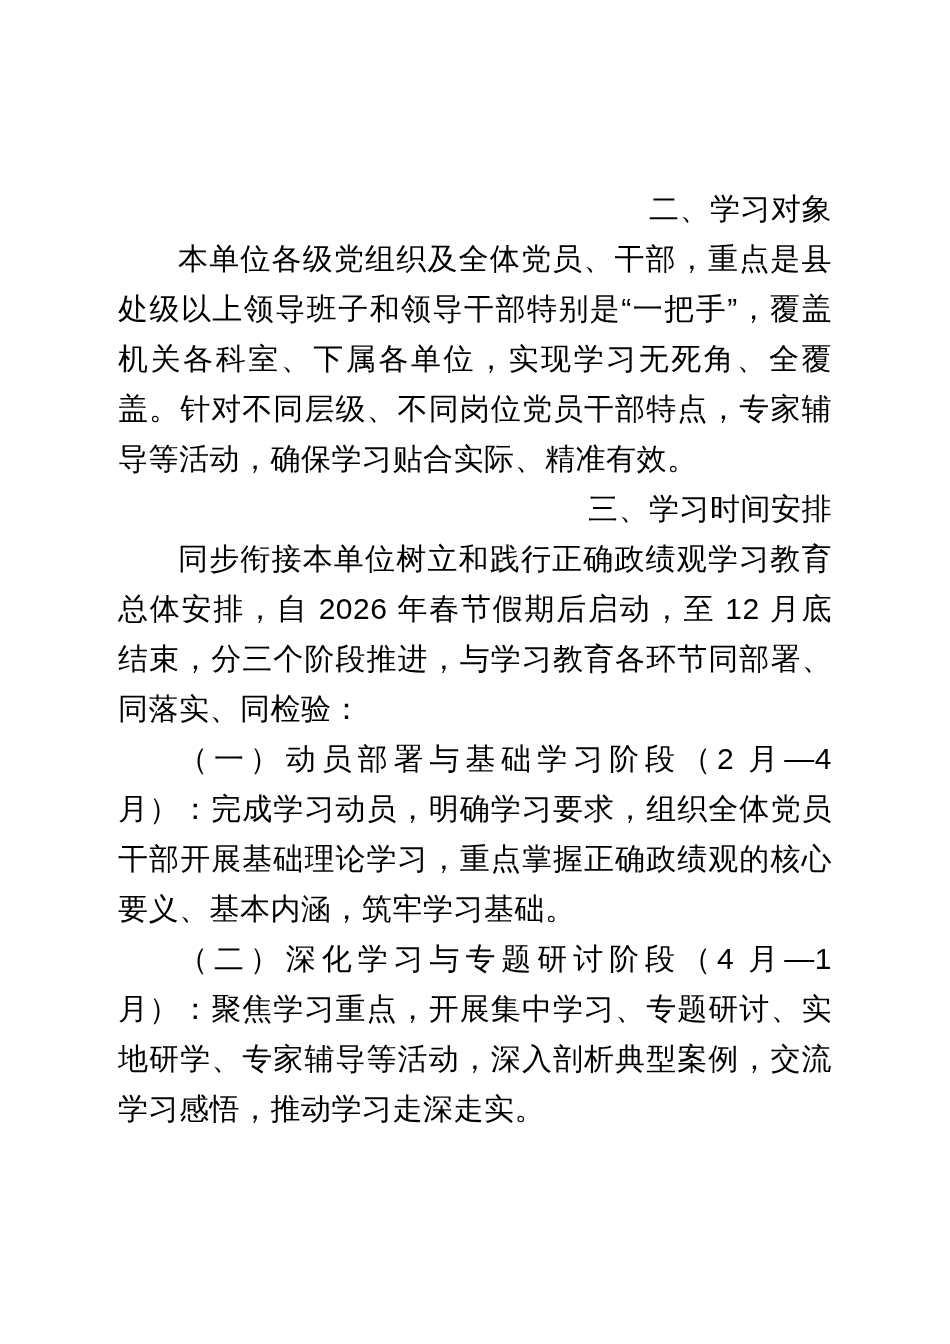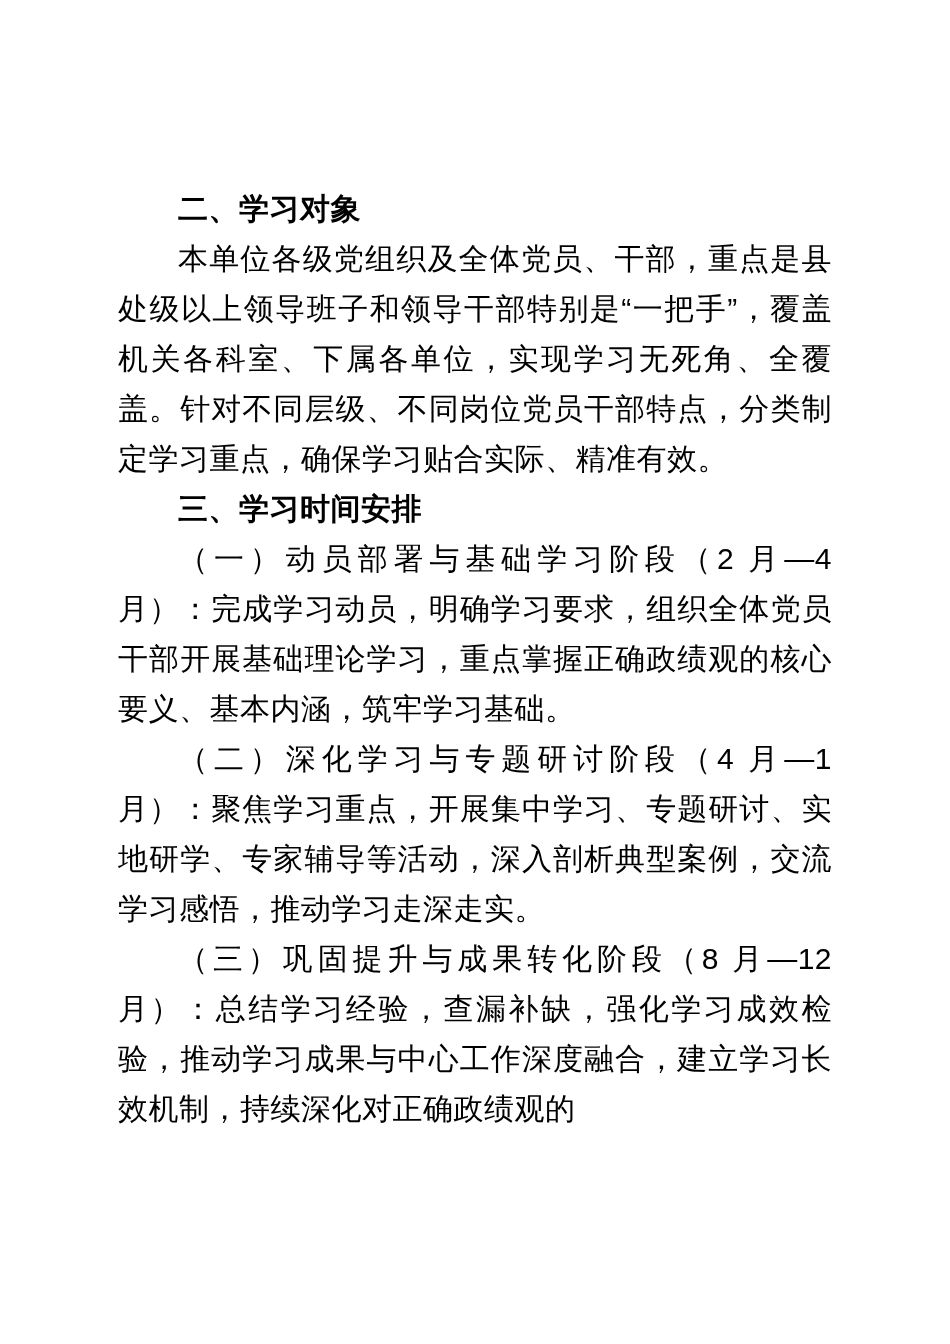--- a/index.html
+++ b/index.html
@@ -28,29 +28,28 @@
     font-size: 30px;
     line-height: 50px;
     text-align: justify;
     text-justify: inter-ideograph;
     text-indent: 2em;
     letter-spacing: 0.5px;
     color: #000000;
     font-weight: 400;
   }
   .content p.heading {
-    text-align: left;
-    font-weight: bold;
+    text-align: right;
   }
 </style>
 </head>
 <body>
 
 <div class="page">
   <div class="content" id="doc-body">
       <p class="heading">二、学习对象</p>
-      <p class="body">本单位各级党组织及全体党员、干部，重点是县处级以上领导班子和领导干部特别是“一把手”，覆盖机关各科室、下属各单位，实现学习无死角、全覆盖。针对不同层级、不同岗位党员干部特点，分类制定学习重点，确保学习贴合实际、精准有效。</p>
+      <p class="body">本单位各级党组织及全体党员、干部，重点是县处级以上领导班子和领导干部特别是“一把手”，覆盖机关各科室、下属各单位，实现学习无死角、全覆盖。针对不同层级、不同岗位党员干部特点，专家辅导等活动，确保学习贴合实际、精准有效。</p>
       <p class="heading">三、学习时间安排</p>
+      <p class="body">同步衔接本单位树立和践行正确政绩观学习教育总体安排，自 2026 年春节假期后启动，至 12 月底结束，分三个阶段推进，与学习教育各环节同部署、同落实、同检验：</p>
       <p class="body">（一）动员部署与基础学习阶段（2 月—4 月）：完成学习动员，明确学习要求，组织全体党员干部开展基础理论学习，重点掌握正确政绩观的核心要义、基本内涵，筑牢学习基础。</p>
       <p class="body">（二）深化学习与专题研讨阶段（4 月—1 月）：聚焦学习重点，开展集中学习、专题研讨、实地研学、专家辅导等活动，深入剖析典型案例，交流学习感悟，推动学习走深走实。</p>
-      <p class="body">（三）巩固提升与成果转化阶段（8 月—12 月）：总结学习经验，查漏补缺，强化学习成效检验，推动学习成果与中心工作深度融合，建立学习长效机制，持续深化对正确政绩观的</p>
     </div>
 </div>
 
 </body></html>

